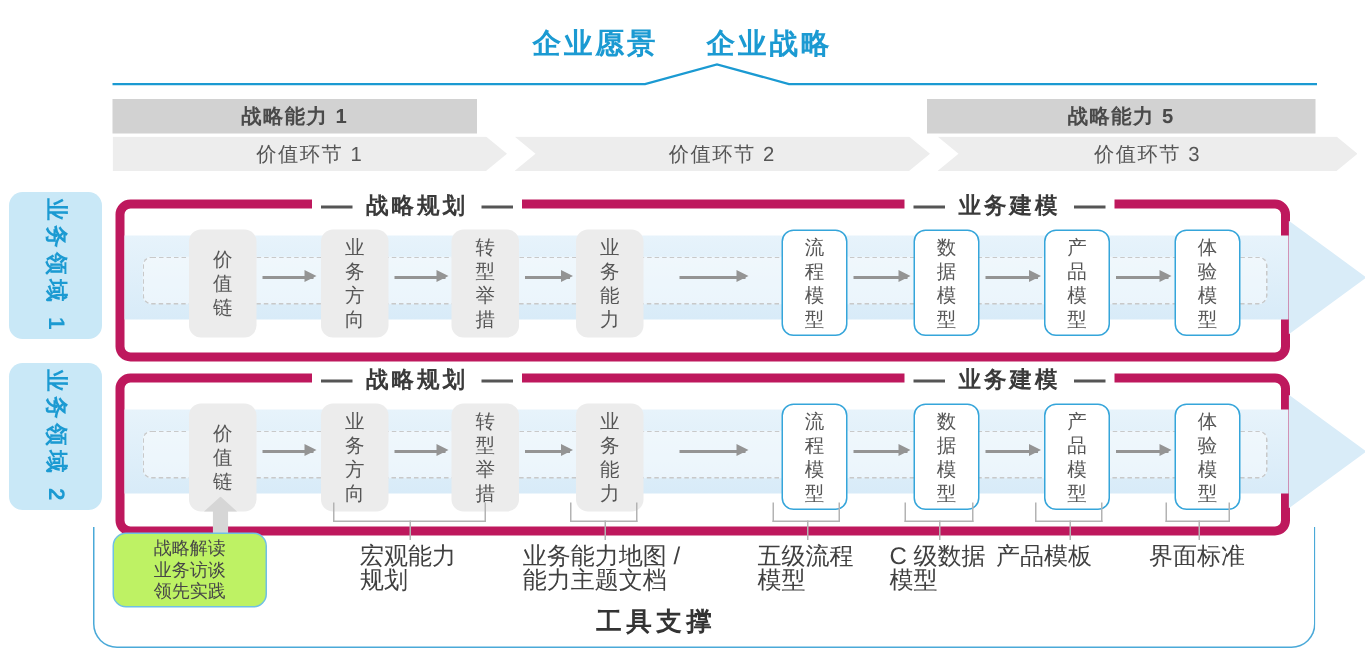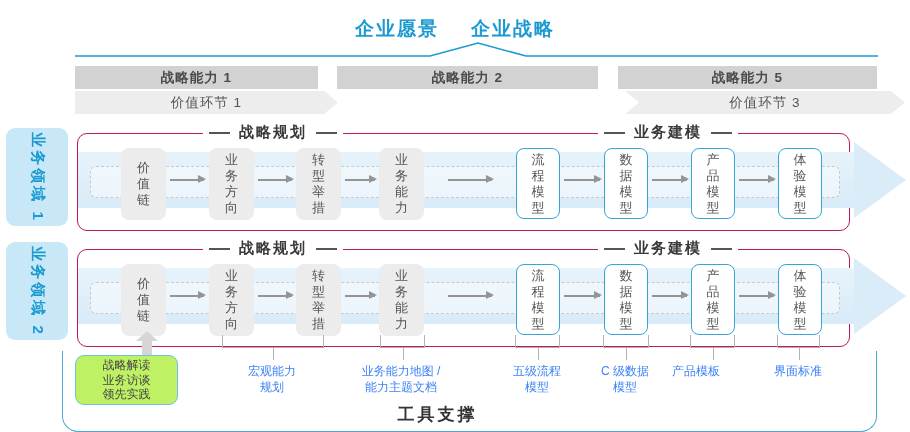--- a/index.html
+++ b/index.html
@@ -16,21 +16,21 @@
        justify-content:center;font-size:13.5px;color:#555;letter-spacing:1px;}
   .chev.first{clip-path:polygon(0 0,calc(100% - 14px) 0,100% 50%,calc(100% - 14px) 100%,0 100%);}
   .chev.mid{clip-path:polygon(0 0,calc(100% - 14px) 0,100% 50%,calc(100% - 14px) 100%,0 100%,14px 50%);}
 
   .domain{position:absolute;left:6px;width:62px;height:98px;background:#c9e8f7;border-radius:9px;
        display:flex;align-items:center;justify-content:center;}
   .domain span{transform:rotate(90deg);white-space:nowrap;color:#1b9ad2;font-weight:bold;
        font-size:15px;letter-spacing:3px;}
 
   .row{position:absolute;left:77px;width:771px;height:96px;background:#fff;
-       border:1px solid #be185d;border-radius:10px;}
+       border:6px solid #be185d;border-radius:10px;}
   .band{position:absolute;left:0;top:18px;width:776px;height:56px;
        background:linear-gradient(to bottom,#e7f3fb,#d8ebf8);}
   .bandhead{position:absolute;left:776px;top:8px;width:52px;height:76px;background:#d9ecf8;
        clip-path:polygon(0 0,100% 50%,0 100%);}
   .dashed{position:absolute;left:12px;top:32px;width:748px;height:30px;border:1.5px dashed #c9c9c9;
        border-radius:6px;background:rgba(255,255,255,0.45);}
   .rtitle{position:absolute;top:-11px;transform:translateX(-50%);display:flex;align-items:center;
        gap:9px;background:#fff;padding:0 6px;font-weight:bold;font-size:15px;color:#3a3a3a;letter-spacing:2px;}
   .rtitle i{display:block;width:21px;height:2px;background:#555;}
   .gbox,.bbox{position:absolute;top:14px;width:45px;height:72px;border-radius:8px;display:flex;
@@ -48,49 +48,49 @@
        font-size:17px;font-weight:bold;color:#333;letter-spacing:3px;}
 
   .practice{position:absolute;left:75px;top:344px;width:101px;height:48px;border:1px solid #6fc0e5;
        border-radius:9px;background:#bef264;display:flex;align-items:center;justify-content:center;
        text-align:center;font-size:12px;line-height:14.5px;color:#474747;white-space:pre-line;}
   .uparrow{position:absolute;left:136px;top:320px;width:22px;height:25px;background:#d6d6d6;
        clip-path:polygon(50% 0,100% 40%,73% 40%,73% 100%,27% 100%,27% 40%,0 40%);}
   .bracket{position:absolute;top:324px;height:12px;border-left:1px solid #b3b3b3;
        border-right:1px solid #b3b3b3;border-bottom:1px solid #b3b3b3;}
   .bracket::after{content:'';position:absolute;left:50%;top:12px;height:13px;width:1px;background:#b3b3b3;}
-  .anno{position:absolute;top:353px;transform:translateX(-50%);text-align:center;font-size:12px;
-       line-height:15.5px;color:#3b82f6;white-space:pre-line;width:max-content;}
+  .anno{position:absolute;top:353px;transform:translateX(-50%);text-align:left;font-size:16px;
+       line-height:15.5px;color:#404040;white-space:pre-line;width:max-content;}
 </style>
 </head>
 <body>
 
 <div id="stage">
 
   <div class="hdr">
     <span>企业愿景</span>
     <span>企业战略</span>
   </div>
 
   <svg id="caret-svg" width="910" height="50">
     <polyline points="75,45 430,45 478,32 526,45 878,45" fill="none" stroke-width="1.5" stroke="#1b9ad2"></polyline>
   </svg>
 
   <div class="cap" style="left:75px;width:243px">
       <span>战略能力 1</span>
     </div>
-  <div class="cap" style="left:337px;width:261px">
-      <span>战略能力 2</span>
-    </div>
   <div class="cap" style="left:618px;width:259px">
       <span>战略能力 5</span>
     </div>
 
   <div class="chev first" style="left:75px;width:263px">
       <span>价值环节 1</span>
+    </div>
+  <div class="chev mid" style="left:343px;width:277px">
+      <span>价值环节 2</span>
     </div>
   <div class="chev mid" style="left:625px;width:280px">
       <span>价值环节 3</span>
     </div>
 
   <div class="domain" style="top:117px">
       <span>业务领域 1</span>
     </div>
   <div class="domain" style="top:231px">
       <span>业务领域 2</span>

